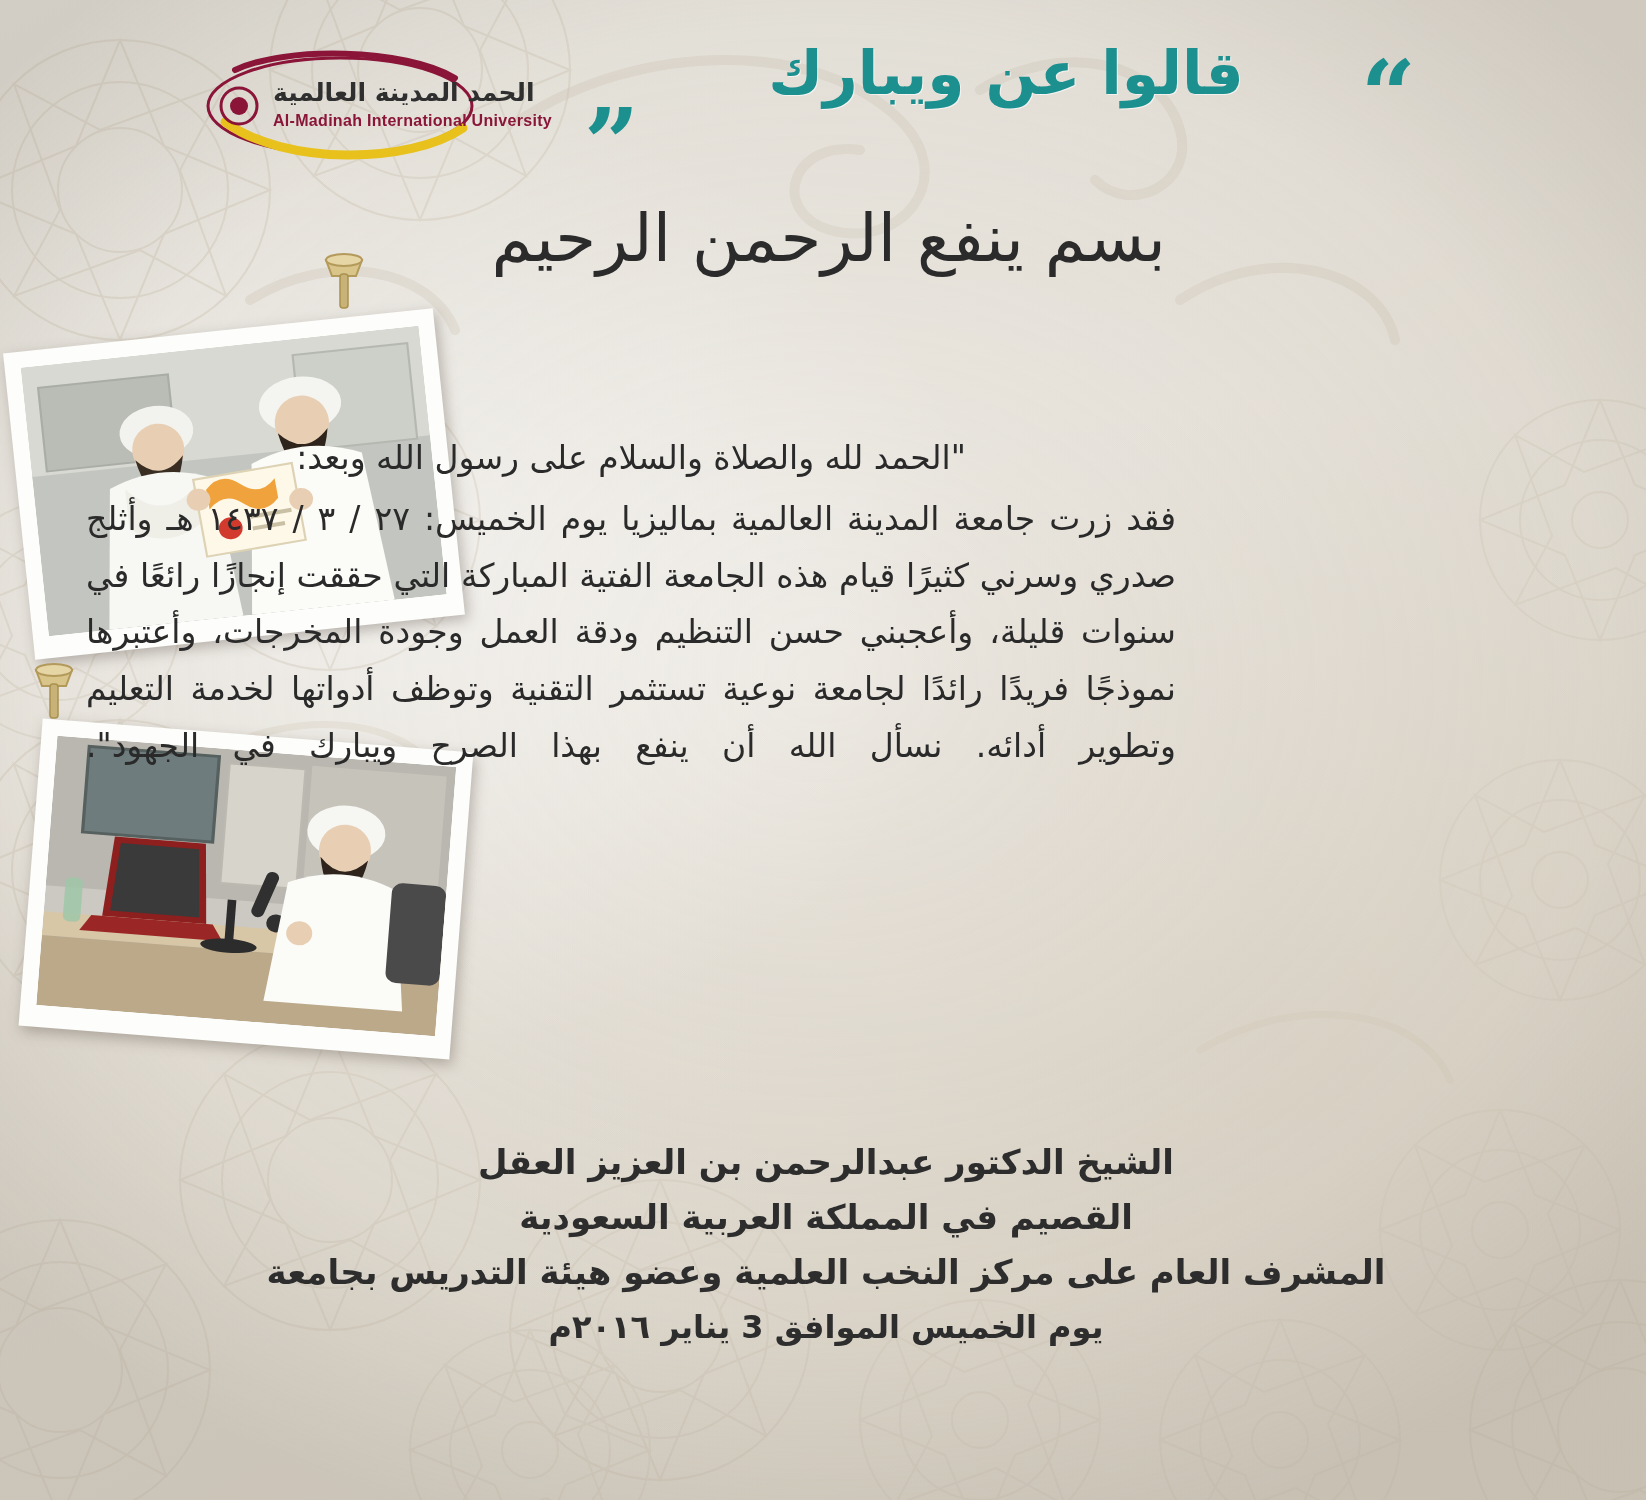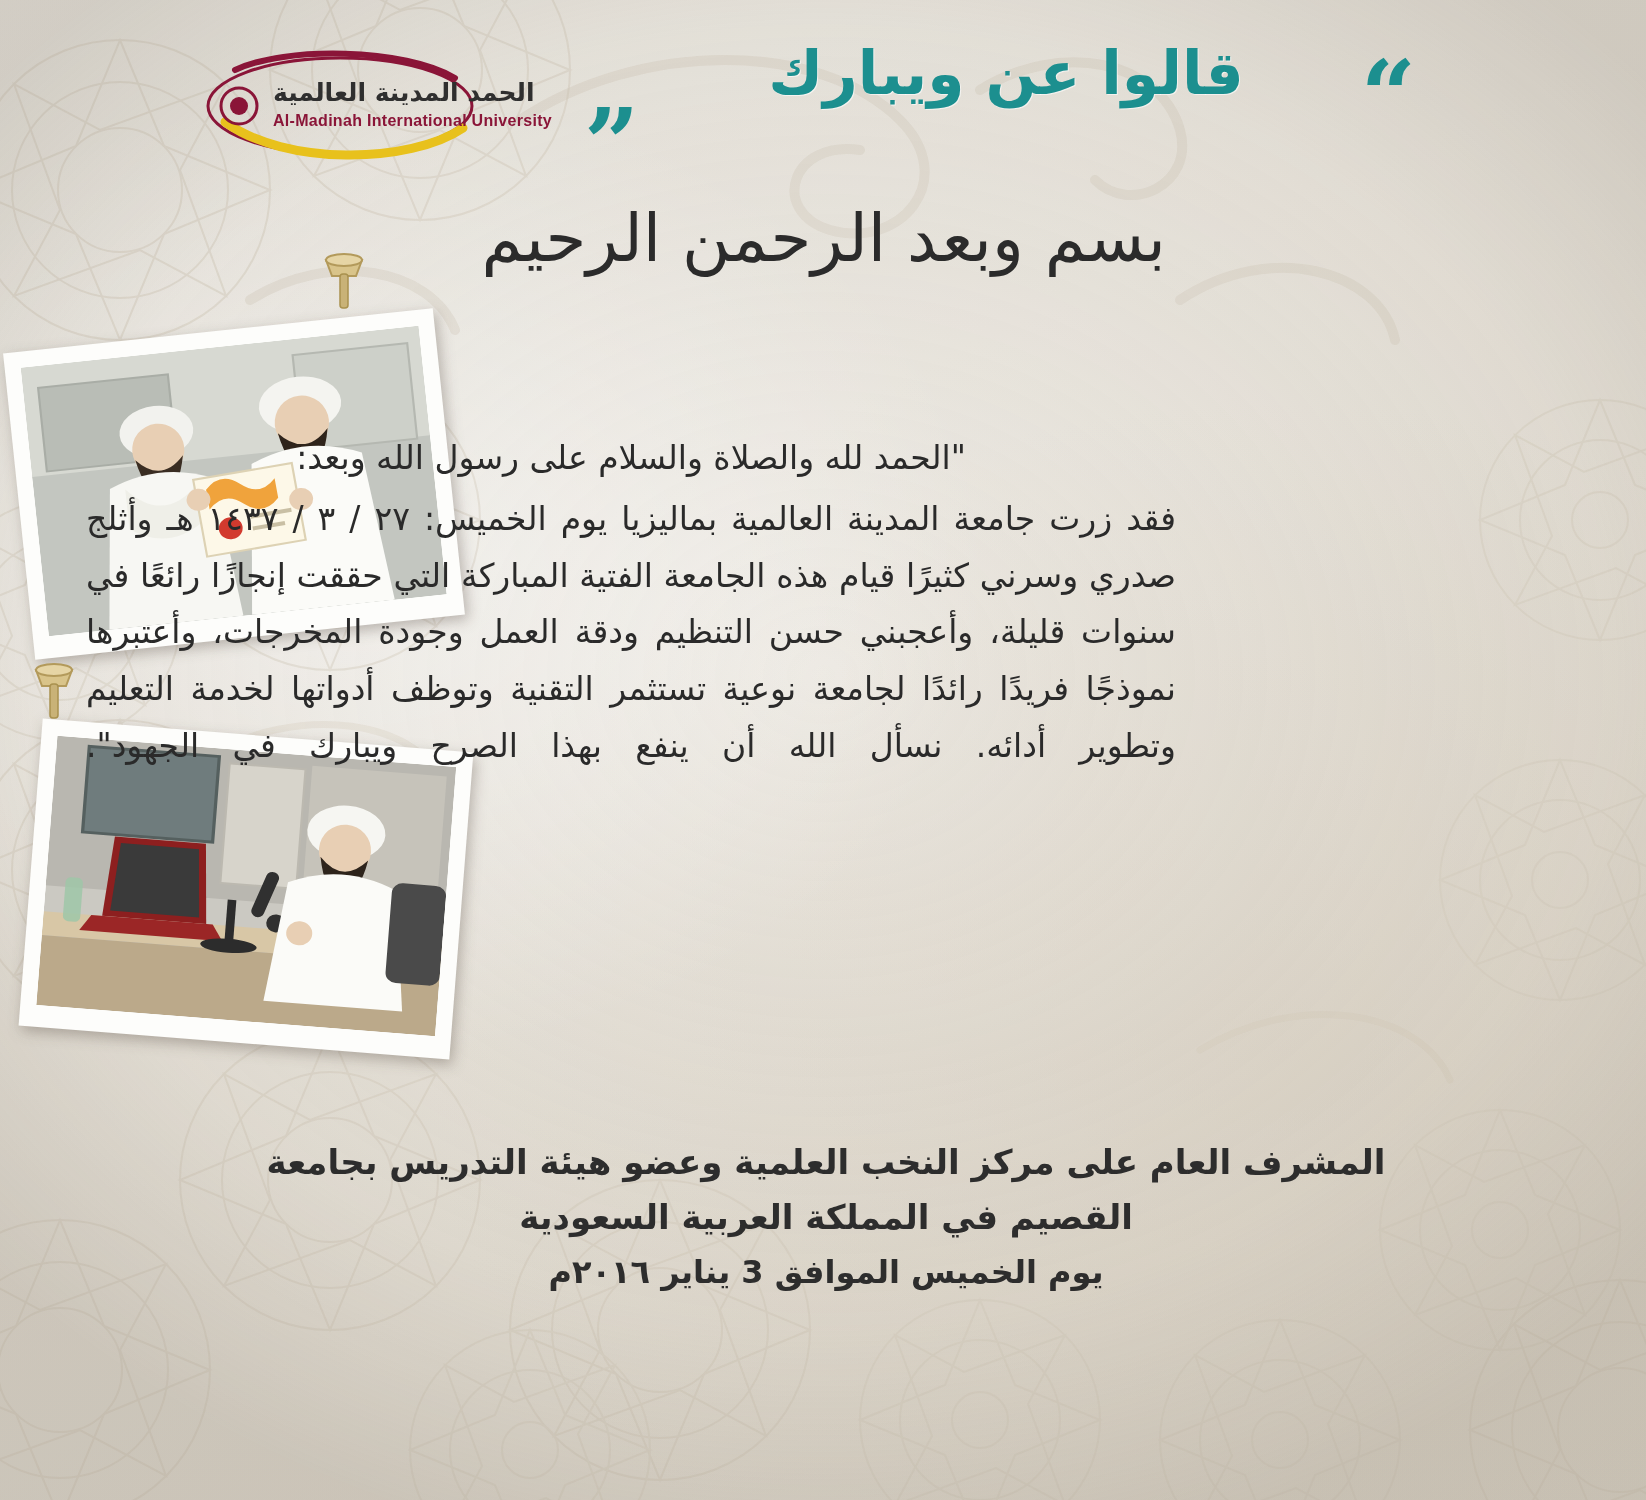--- a/index.html
+++ b/index.html
@@ -271,21 +271,21 @@
       <path d="M30,74 C90,118 215,116 268,80" fill="none" stroke="#e8c11c" stroke-width="9" stroke-linecap="round"></path>
       <g transform="translate(44,58)">
         <circle cx="0" cy="0" r="18" fill="none" stroke="#8a1538" stroke-width="3"></circle>
         <circle cx="0" cy="0" r="9" fill="#8a1538"></circle>
       </g>
     </svg>
     <div class="logo-text-ar">الحمد المدينة العالمية</div>
     <div class="logo-text-en">Al-Madinah International University</div>
   </div>
 
-  <div class="basmala">بسم وبعد الرحمن الرحيم</div>
+  <div class="basmala">بسم ينفع الرحمن الرحيم</div>
 
   <svg class="pin pin-1" viewBox="0 0 52 64">
     <path d="M8,10 L44,10 L38,26 L14,26 Z" fill="#d9c48a" stroke="#b39a5b" stroke-width="2"></path>
     <rect x="22" y="24" width="8" height="34" rx="3" fill="#c9b277" stroke="#a9914f" stroke-width="1.5"></rect>
     <ellipse cx="26" cy="10" rx="18" ry="6" fill="#e6d5a5" stroke="#b39a5b" stroke-width="2"></ellipse>
   </svg>
   <svg class="pin pin-2" viewBox="0 0 52 64">
     <path d="M8,10 L44,10 L38,26 L14,26 Z" fill="#d9c48a" stroke="#b39a5b" stroke-width="2"></path>
     <rect x="22" y="24" width="8" height="34" rx="3" fill="#c9b277" stroke="#a9914f" stroke-width="1.5"></rect>
     <ellipse cx="26" cy="10" rx="18" ry="6" fill="#e6d5a5" stroke="#b39a5b" stroke-width="2"></ellipse>
@@ -368,18 +368,19 @@
       </svg>
     </div>
   </div>
 
   <div class="quote-body">
     <p class="first">"الحمد لله والصلاة والسلام على رسول الله وبعد:</p>
     <p>فقد زرت جامعة المدينة العالمية بماليزيا يوم الخميس: ٢٧ / ٣ / ١٤٣٧ هـ وأثلج صدري وسرني كثيرًا قيام هذه الجامعة الفتية المباركة التي حققت إنجازًا رائعًا في سنوات قليلة، وأعجبني حسن التنظيم ودقة العمل وجودة المخرجات، وأعتبرها نموذجًا فريدًا رائدًا لجامعة نوعية تستثمر التقنية وتوظف أدواتها لخدمة التعليم وتطوير أدائه. نسأل الله أن ينفع بهذا الصرح ويبارك في الجهود".</p>
   </div>
 
   <div class="signature">
+    <div class="sig-line">الشيخ الدكتور عبدالرحمن بن العزيز العقل</div>
+    <div class="sig-line">القصيم في المملكة العربية السعودية</div>
     <div class="sig-line">المشرف العام على مركز النخب العلمية وعضو هيئة التدريس بجامعة</div>
-    <div class="sig-line">القصيم في المملكة العربية السعودية</div>
     <div class="sig-date">يوم الخميس الموافق 3 يناير ٢٠١٦م</div>
   </div>
 
 </div>
 
 </body></html>

